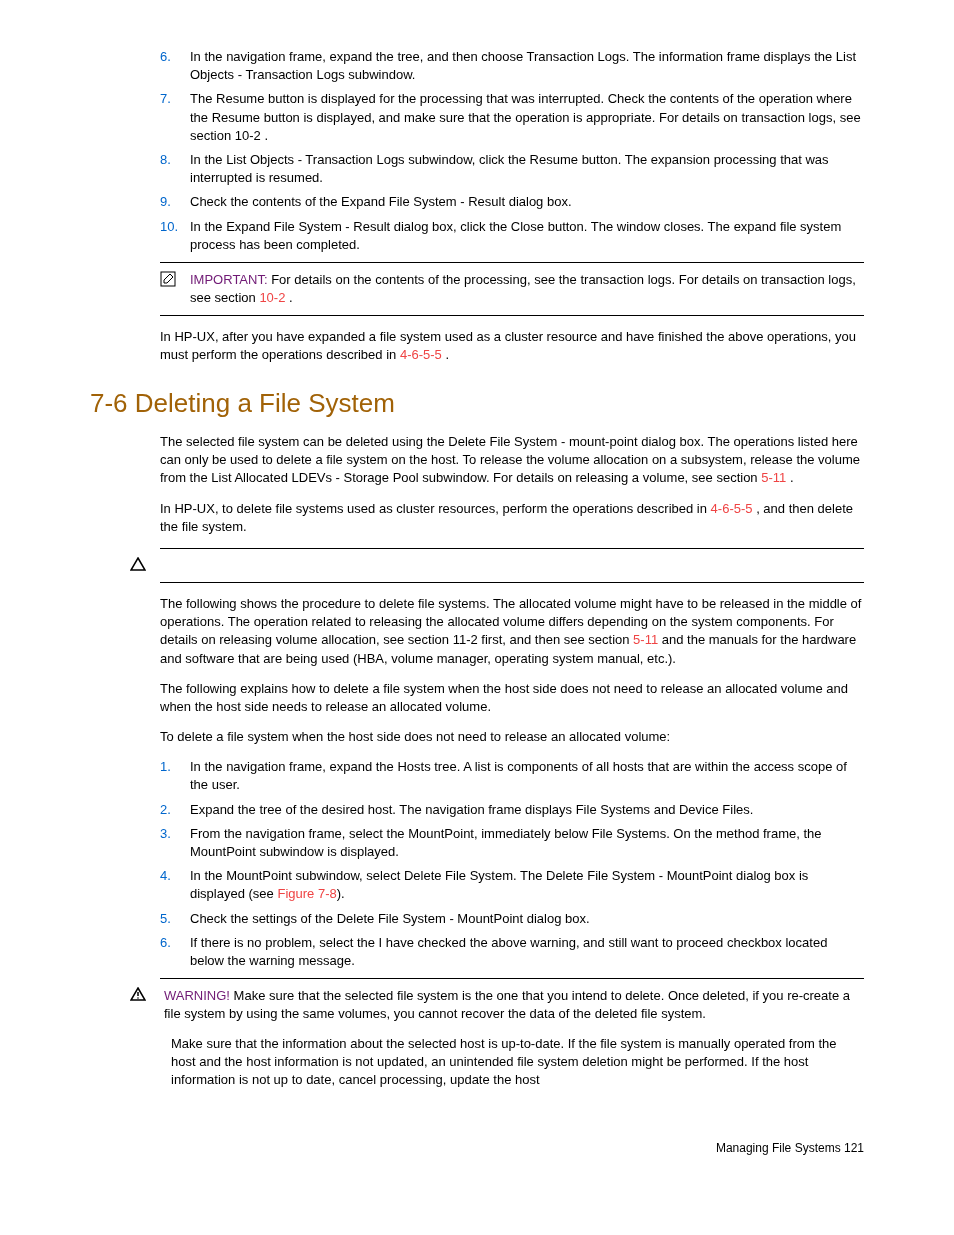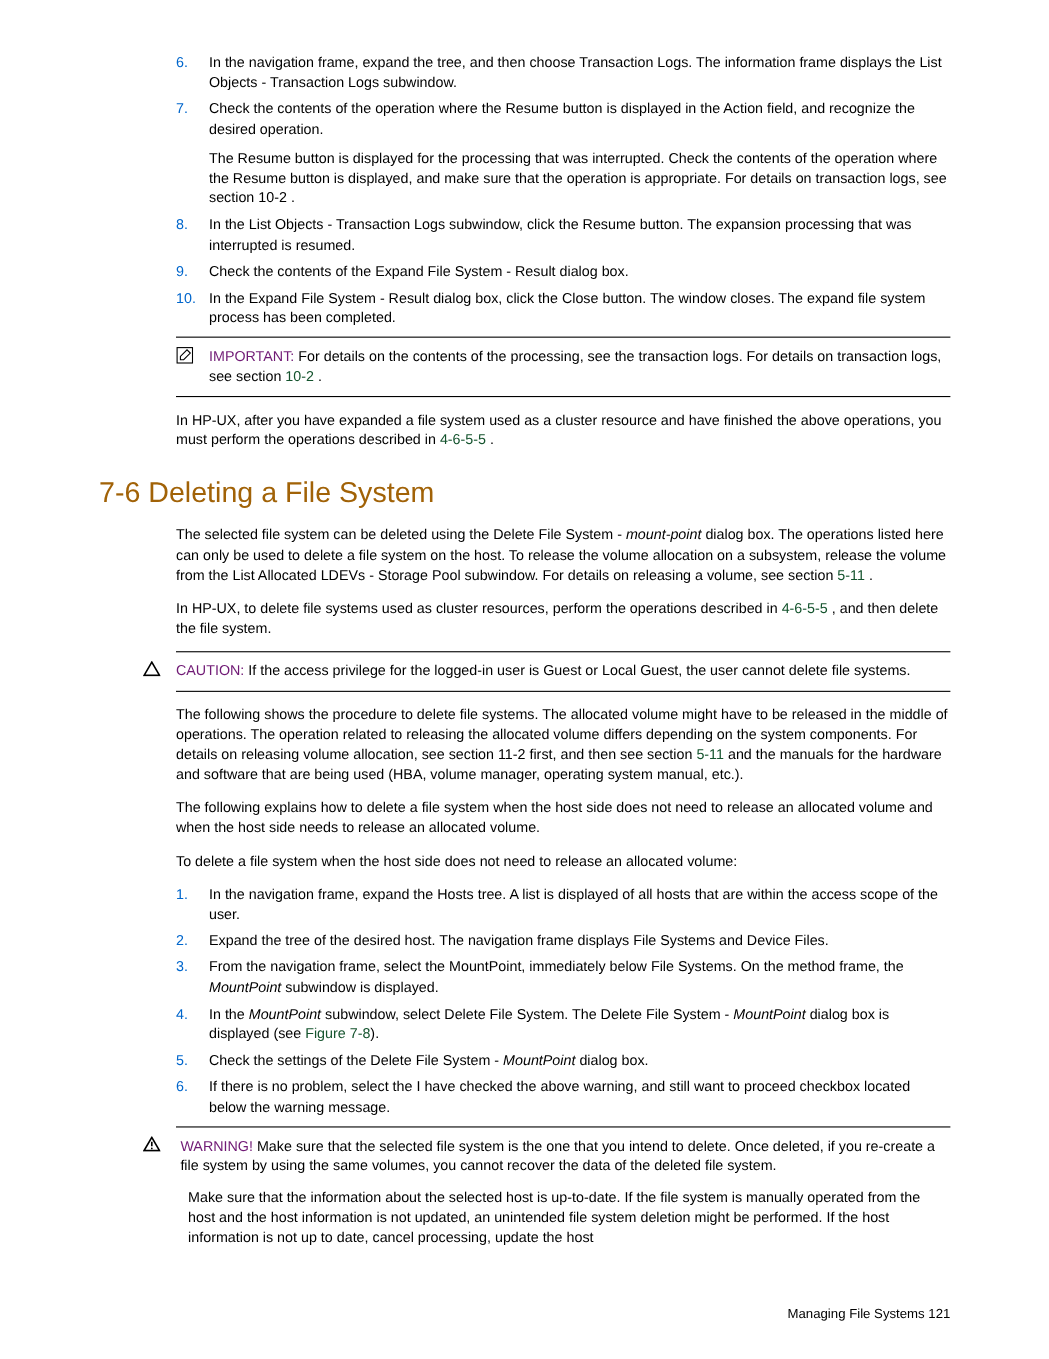--- a/index.html
+++ b/index.html
@@ -52,30 +52,29 @@
   .note-body {
     flex: 1;
   }
   .note-label {
     color: #701a75;
   }
   .para {
     margin: 12px 0 12px 70px;
   }
   .link {
-    color: #14532d;
+    color: #ef4444;
   }
   h2 {
     color: #a16207;
     font-weight: normal;
     font-size: 26px;
     margin: 20px 0 10px 0;
   }
   .italic {
-    font-style: italic;
   }
   .footer {
     text-align: right;
     font-size: 12px;
     margin-top: 40px;
   }
   .warn-icon-svg {
     width: 16px;
     height: 14px;
   }
@@ -92,21 +91,20 @@
   <div class="ol-item">
     <div class="ol-num">6.</div>
     <div class="ol-body">
       <p>In the navigation frame, expand the tree, and then choose Transaction Logs. The information frame displays the List Objects - Transaction Logs subwindow.</p>
     </div>
   </div>
 
   <div class="ol-item">
     <div class="ol-num">7.</div>
     <div class="ol-body">
-      <p>Check the contents of the operation where the Resume button is displayed in the Action field, and recognize the desired operation.</p>
       <p>The Resume button is displayed for the processing that was interrupted. Check the contents of the operation where the Resume button is displayed, and make sure that the operation is appropriate. For details on transaction logs, see section 10-2 .</p>
     </div>
   </div>
 
   <div class="ol-item">
     <div class="ol-num">8.</div>
     <div class="ol-body">
       <p>In the List Objects - Transaction Logs subwindow, click the Resume button. The expansion processing that was interrupted is resumed.</p>
     </div>
   </div>
@@ -152,39 +150,36 @@
 <p class="para">
   <span>In HP-UX, to delete file systems used as cluster resources, perform the operations described in </span><span class="link">4-6-5-5</span><span> , and then delete the file system.</span>
 </p>
 
 <div class="note-row" style="margin-left:70px;">
   <div class="note-icon" style="margin-left:-30px; width:30px;">
     <svg class="warn-icon-svg" viewBox="0 0 16 14">
         <path d="M8 1 L15 13 L1 13 Z" fill="none" stroke="#000" stroke-width="1.5"></path>
       </svg>
   </div>
-  <div class="note-body">
-    <span class="note-label">CAUTION:</span><span>  If the access privilege for the logged-in user is Guest or Local Guest, the user cannot delete file systems.</span>
-  </div>
 </div>
 
 <p class="para">
   <span>The following shows the procedure to delete file systems. The allocated volume might have to be released in the middle of operations. The operation related to releasing the allocated volume differs depending on the system components. For details on releasing volume allocation, see section 11-2  first, and then see section </span><span class="link">5-11</span><span>  and the manuals for the hardware and software that are being used (HBA, volume manager, operating system manual, etc.).</span>
 </p>
 
 <p class="para">The following explains how to delete a file system when the host side does not need to release an allocated volume and when the host side needs to release an allocated volume.</p>
 
 <p class="para">To delete a file system when the host side does not need to release an allocated volume:</p>
 
 <div class="ol-list">
 
   <div class="ol-item">
     <div class="ol-num">1.</div>
     <div class="ol-body">
-      <p>In the navigation frame, expand the Hosts tree. A list is displayed of all hosts that are within the access scope of the user.</p>
+      <p>In the navigation frame, expand the Hosts tree. A list is components of all hosts that are within the access scope of the user.</p>
     </div>
   </div>
 
   <div class="ol-item">
     <div class="ol-num">2.</div>
     <div class="ol-body">
       <p>Expand the tree of the desired host. The navigation frame displays File Systems and Device Files.</p>
     </div>
   </div>
 

